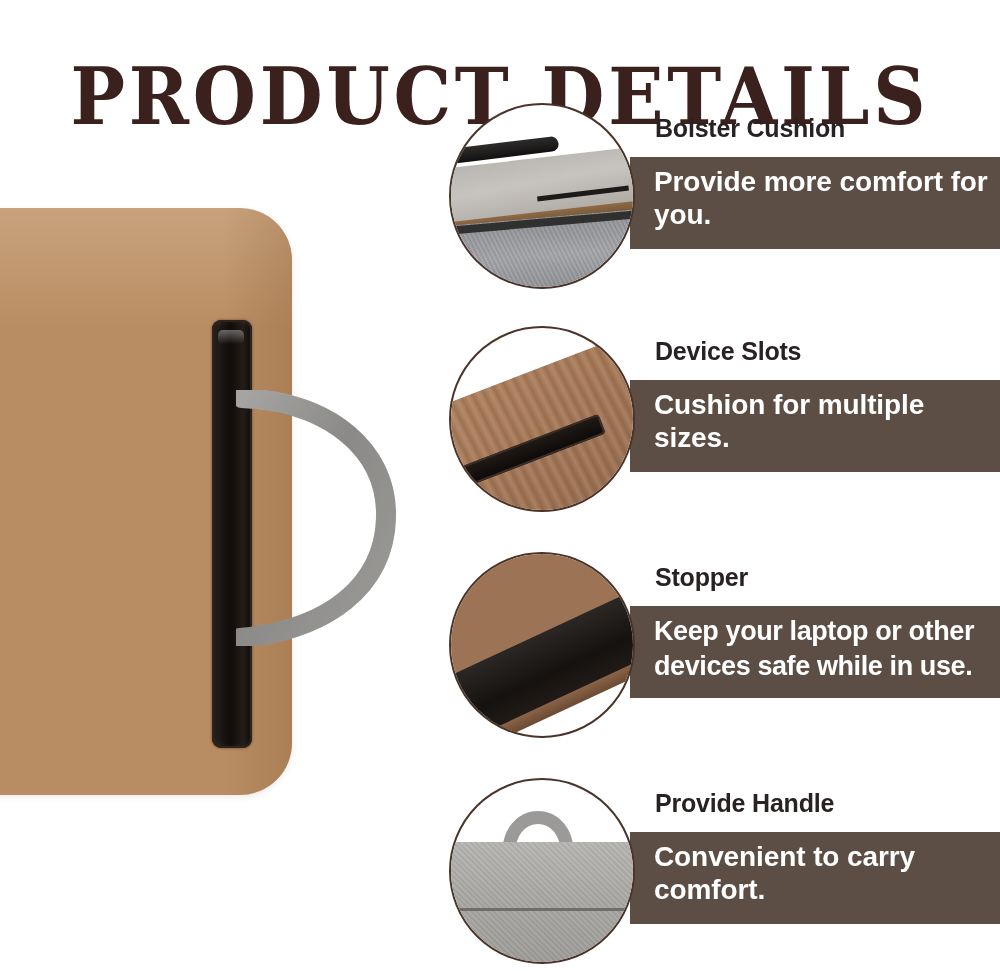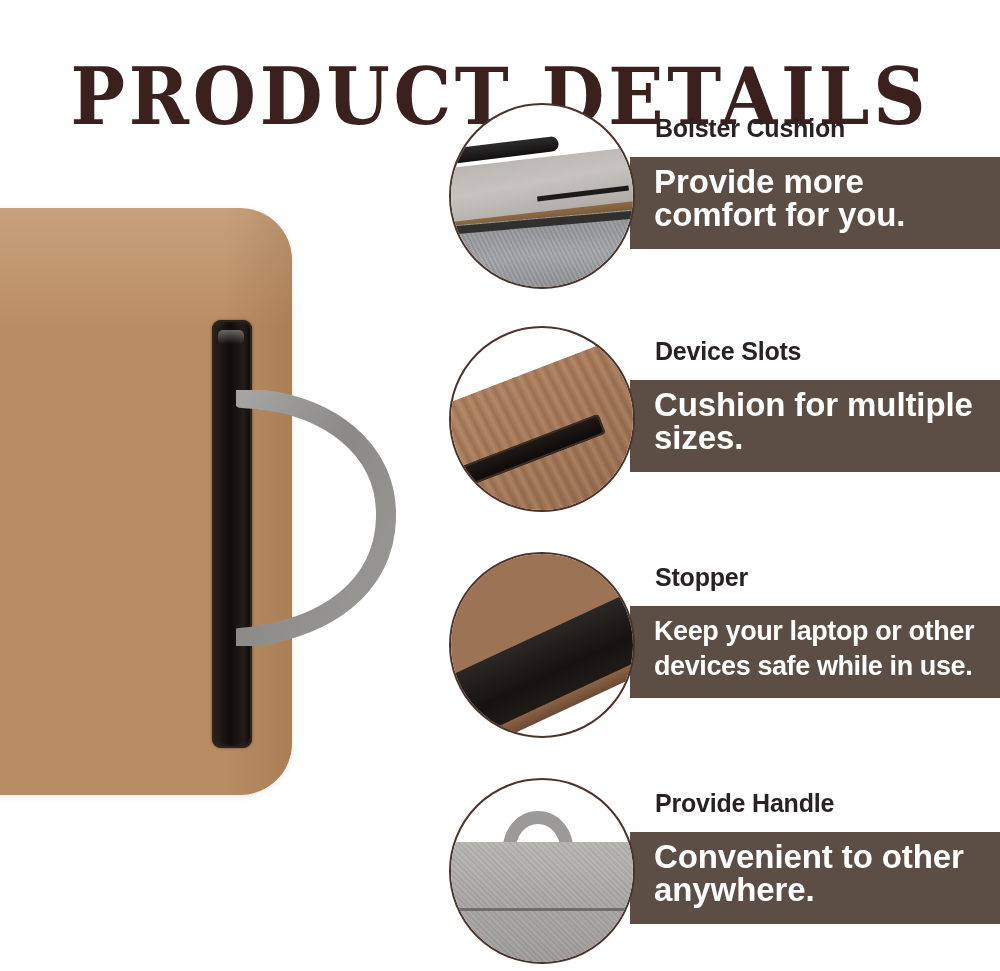--- a/index.html
+++ b/index.html
@@ -162,21 +162,21 @@
     height: 92px;
     background: #5c4e44;
     z-index: 1;
   }
   .feature-desc {
     position: absolute;
     left: 205px;
     top: 62px;
     width: 340px;
     color: #ffffff;
-    font-size: 33px;
+    font-size: 28px;
     line-height: 33px;
     font-weight: bold;
     z-index: 2;
     letter-spacing: -0.1px;
   }
   .feature.wide .feature-desc {
     font-size: 27px;
     line-height: 35px;
     width: 348px;
     letter-spacing: -0.4px;
@@ -390,16 +390,16 @@
           <svg width="82" height="72" viewBox="0 0 82 72">
             <path d="M12 72 C 8 18, 74 18, 70 72" fill="none" stroke="#a9a8a5" stroke-width="13" stroke-linecap="round"></path>
             <path d="M12 72 C 8 18, 74 18, 70 72" fill="none" stroke="rgba(120,120,120,0.28)" stroke-width="13" stroke-linecap="round" stroke-dasharray="1 3"></path>
           </svg>
         </div>
         <div class="art-handle-bag"></div>
         <div class="art-handle-seam"></div>
       </div>
     </div>
     <div class="feature-title">Provide Handle</div>
-    <div class="feature-desc">Convenient to other anywhere.</div>
+    <div class="feature-desc">Convenient to carry comfort.</div>
   </div>
 
 </div>
 
 </body></html>

